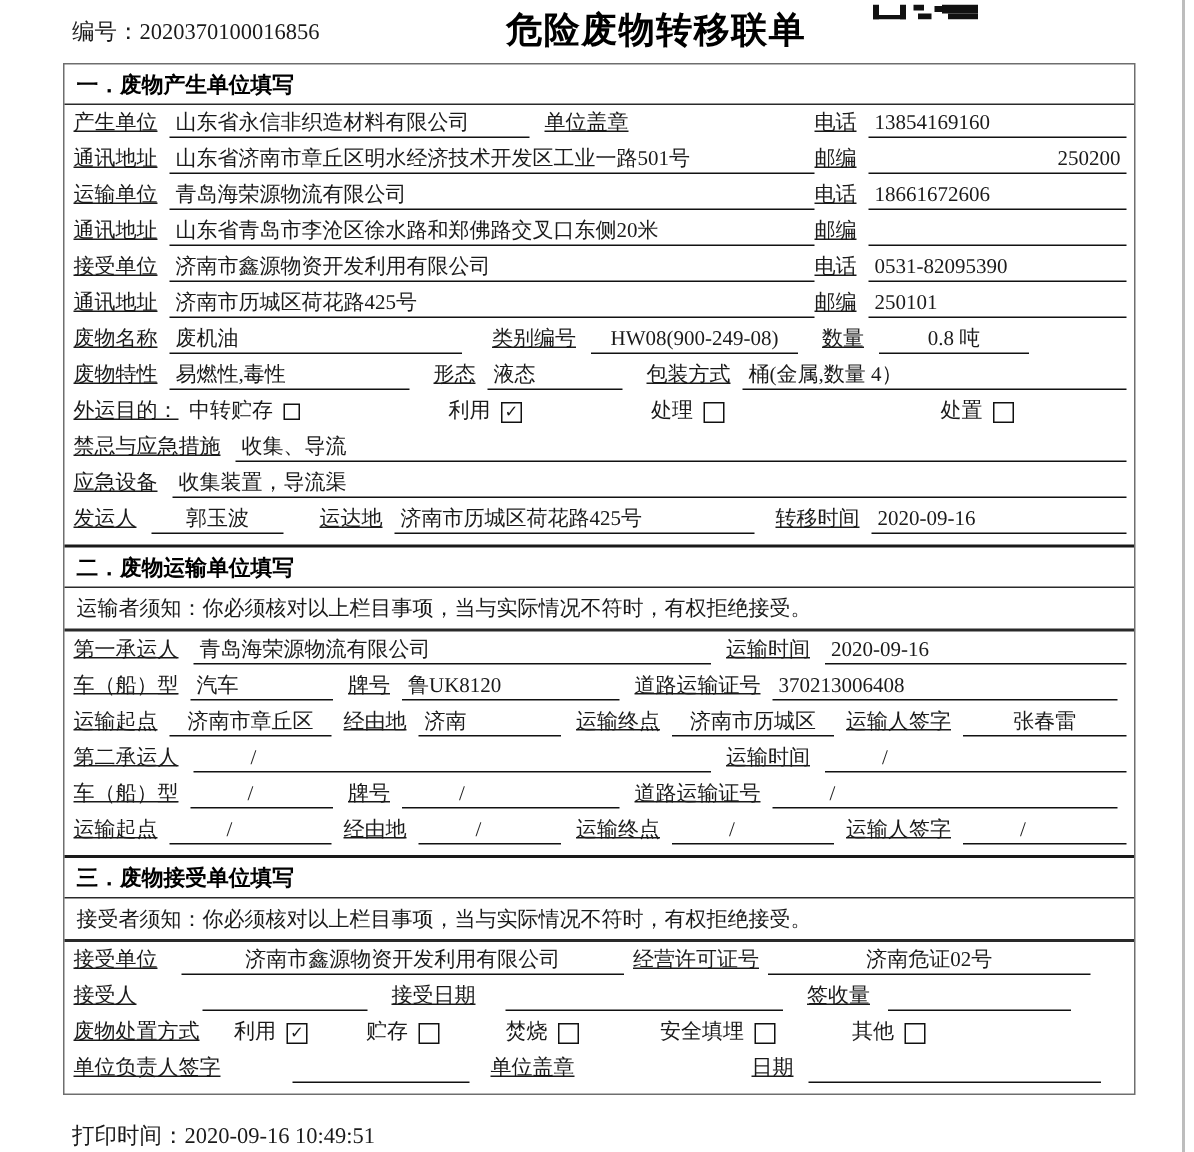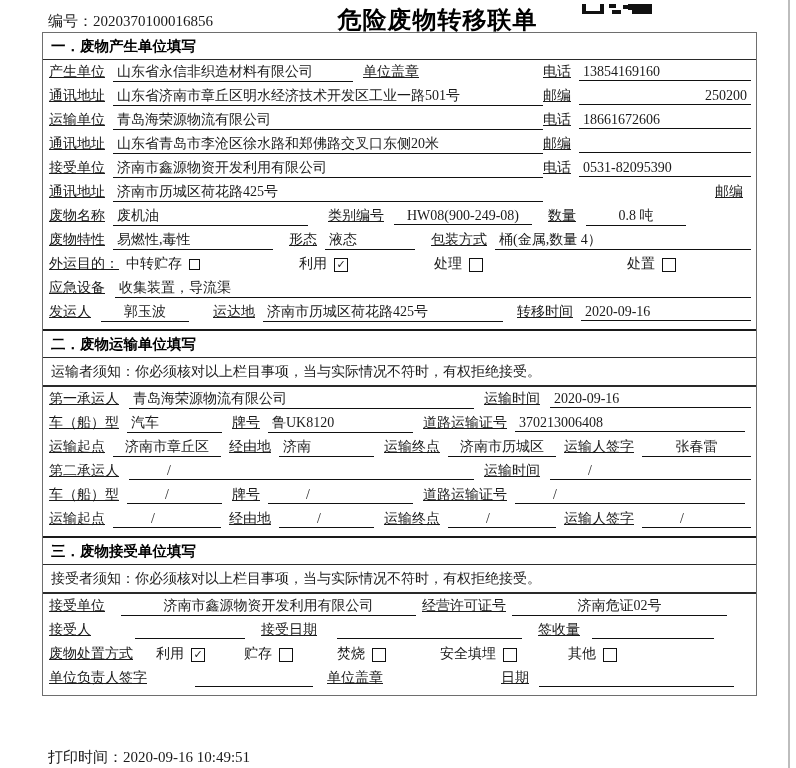--- a/index.html
+++ b/index.html
@@ -14,21 +14,21 @@
   
   .doc-header{position:absolute;left:42px;top:0;width:715px;display:flex;align-items:flex-start;}
   .serial{width:250px;padding:12px 0 0 6px;font-size:15px;white-space:nowrap;}
   .doc-title{flex:1;text-align:center;padding-top:4px;
     font-family:"Liberation Sans","DejaVu Sans",sans-serif;
     font-weight:bold;font-size:24px;letter-spacing:1px;color:#000;white-space:nowrap;}
   .header-right{width:180px;height:10px;}
   .qr-frag{position:absolute;left:582px;top:0;}
 
   
-  .form-box{position:absolute;left:42px;top:32px;width:715px;
+  .form-box{position:absolute;left:42px;top:42px;width:715px;
     border:1.5px solid #6e6e6e;box-sizing:border-box;background:#fff;}
   .section{box-sizing:border-box;}
   .section + .section{border-top:2.5px solid #1a1a1a;}
   .sec-header{font-family:"Liberation Sans","DejaVu Sans",sans-serif;
     font-weight:bold;font-size:14.5px;color:#000;
     padding:4px 8px 3px 8px;border-bottom:1.5px solid #2a2a2a;}
   .sec-note{font-size:14px;padding:5px 8px 4px 8px;border-bottom:2px solid #2a2a2a;white-space:nowrap;}
   .rows{padding:3px 0 2px 0;}
   .row{display:flex;align-items:baseline;height:24px;padding:0 5px 0 6px;font-size:14px;}
   .lbl{flex:none;white-space:nowrap;text-decoration:underline;}
@@ -126,20 +126,21 @@
             <span class="gap" style="width: 8px;"></span>
             <span class="fld" style="width: 172px;">0531-82095390</span>
           </div>
           <div class="row">
             <span class="lbl">通讯地址</span>
             <span class="gap" style="width: 8px;"></span>
             <span class="fld" style="width: 430px;">济南市历城区荷花路425号</span>
             <span class="spring"></span>
             <span class="lbl">邮编</span>
             <span class="gap" style="width: 8px;"></span>
+            <span class="fld" style="width: 172px;">250101</span>
           </div>
           <div class="row">
             <span class="lbl">废物名称</span>
             <span class="gap" style="width: 8px;"></span>
             <span class="fld" style="width: 195px;">废机油</span>
             <span class="gap" style="width: 20px;"></span>
             <span class="lbl">类别编号</span>
             <span class="gap" style="width: 10px;"></span>
             <span class="fld center" style="width: 138px;">HW08(900-249-08)</span>
             <span class="gap" style="width: 16px;"></span>
@@ -175,20 +176,25 @@
             <span class="gap" style="width: 86px;"></span>
             <span class="cb">
               <span class="cb-label">处理</span>
               <span class="cb-box"></span>
             </span>
             <span class="gap" style="width: 144px;"></span>
             <span class="cb">
               <span class="cb-label">处置</span>
               <span class="cb-box"></span>
             </span>
+          </div>
+          <div class="row">
+            <span class="lbl">禁忌与应急措施</span>
+            <span class="gap" style="width: 10px;"></span>
+            <span class="fld grow">收集、导流</span>
           </div>
           <div class="row">
             <span class="lbl">应急设备</span>
             <span class="gap" style="width: 10px;"></span>
             <span class="fld grow">收集装置，导流渠</span>
           </div>
           <div class="row">
             <span class="lbl">发运人</span>
             <span class="gap" style="width: 10px;"></span>
             <span class="fld center" style="width: 88px;">郭玉波</span>

